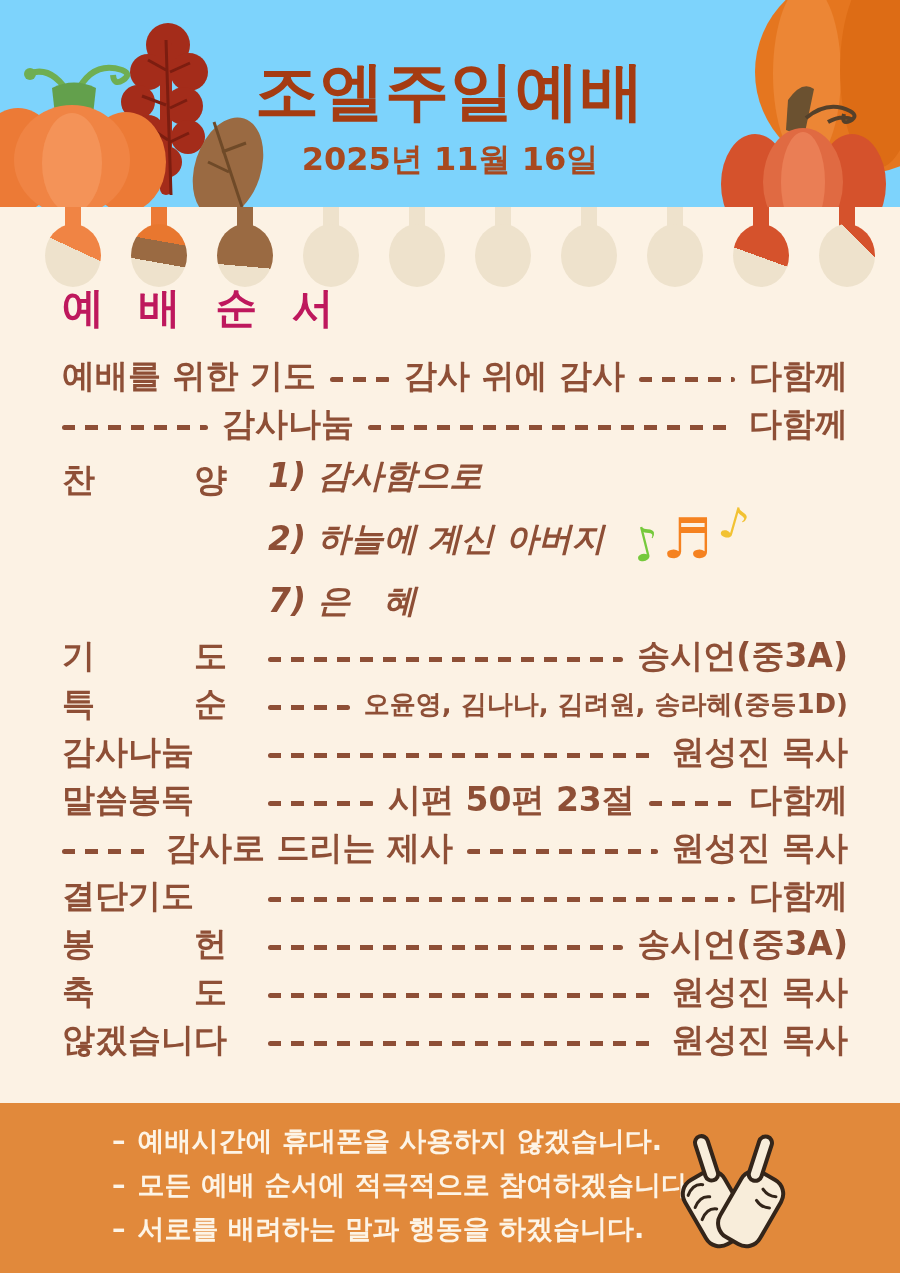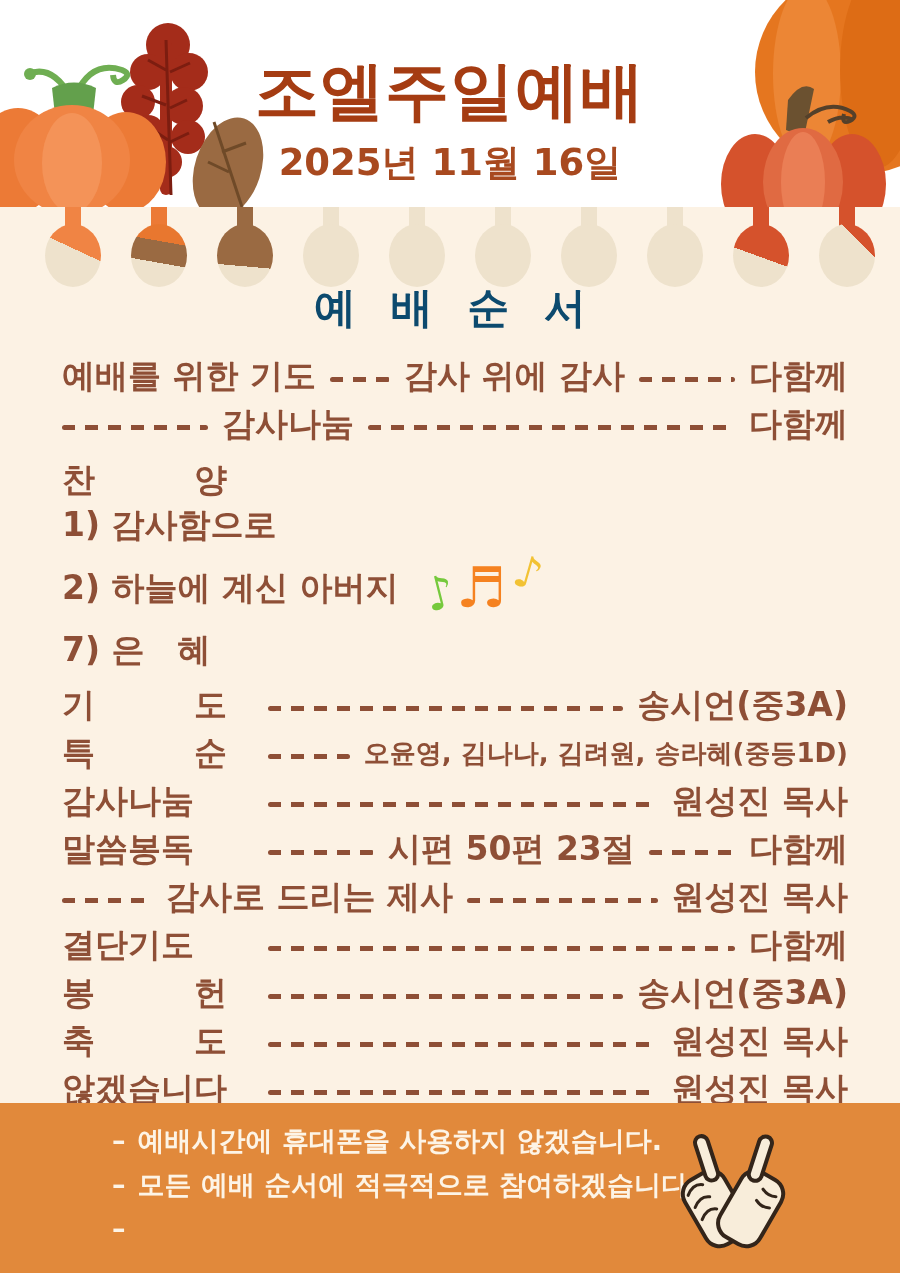--- a/index.html
+++ b/index.html
@@ -1,46 +1,46 @@
 <!DOCTYPE html>
 <html><head>
 <meta charset="utf-8">
 <style>
   html,body{margin:0;padding:0;background:#888;}
   .page{position:relative;width:900px;height:1273px;background:#fcf2e4;overflow:hidden;
         font-family:"DejaVu Sans",sans-serif;}
   
-  .header{position:absolute;top:0;left:0;width:900px;height:207px;background:#ffffff;overflow:hidden;}
+  .header{position:absolute;top:0;left:0;width:900px;height:207px;background:#7dd3fc;overflow:hidden;}
   .title{position:absolute;top:48px;left:150px;right:150px;text-align:center;
          font-size:64px;font-weight:800;color:#a53c12;letter-spacing:1px;}
   .date{position:absolute;top:138px;left:150px;right:150px;text-align:center;
-        font-size:37px;font-weight:700;color:#a8491f;}
+        font-size:32px;font-weight:700;color:#a8491f;}
   .decor-left{position:absolute;left:0;top:0;}
   .decor-right{position:absolute;right:0;top:0;}
   
   .tabs{position:absolute;top:207px;left:0;width:900px;height:82px;}
   .tab{position:absolute;top:0;width:0;height:82px;}
   .tab .stem{position:absolute;top:0;left:-8px;width:16px;height:28px;background:#eee2cc;}
   .tab .dot{position:absolute;top:17px;left:-28px;width:56px;height:63px;border-radius:50%;background:#eee2cc;}
   
   .order{position:absolute;top:280px;left:62px;right:52px;color:#8e4f36;font-weight:700;}
-  .order-heading{text-align:center;font-size:42px;font-weight:800;color:#0c4a6e;
+  .order-heading{text-align:left;font-size:42px;font-weight:800;color:#be185d;
                  letter-spacing:10px;margin:0 0 16px 0;}
   .row{display:flex;align-items:center;height:48px;font-size:33px;gap:14px;}
   .row .label{min-width:192px;white-space:pre;flex:0 0 auto;}
   .leader{flex:1 1 auto;height:5px;border-radius:3px;margin-top:6px;
           background:repeating-linear-gradient(90deg,#8e4f36 0 13px,transparent 13px 23px);}
   .leader.f64{flex:0 0 60px;} .leader.f148{flex:0 0 146px;}
   .leader.f108{flex:0 0 106px;} .leader.f92{flex:0 0 90px;}
   .value{white-space:nowrap;flex:0 0 auto;}
   .row.small-value .value{font-size:26px;}
   .middle{white-space:nowrap;flex:0 0 auto;}
-  .praise{display:flex;align-items:flex-start;font-size:33px;margin:6px 0 8px 0;flex-direction:column;}
+  .praise{display:flex;align-items:flex-start;font-size:33px;margin:6px 0 8px 0;}
   .praise .label{min-width:192px;white-space:pre;margin-right:14px;padding-top:4px;}
-  .praise-items{display:flex;flex-direction:column;gap:12px;}
+  .praise-items{display:flex;flex-direction:column;gap:12px;font-style:italic;}
   .praise-item{display:flex;align-items:center;min-height:42px;}
   .notes{display:inline-flex;align-items:flex-end;margin-left:26px;line-height:1;}
   .note{display:inline-block;font-weight:400;}
   .note-green{color:#76c93c;font-size:46px;transform:rotate(-14deg);}
   .note-orange{color:#f58220;font-size:56px;margin:0 2px;}
   .note-yellow{color:#f2c233;font-size:44px;transform:rotate(16deg) translateY(-22px);}
   
   .footer{position:absolute;top:1103px;left:0;width:900px;height:170px;background:#e1893b;}
   .pledges{position:absolute;left:112px;top:20px;display:flex;flex-direction:column;gap:9px;}
   .pledge{display:flex;gap:12px;font-size:27px;font-weight:700;color:#fdf4e6;height:35px;align-items:center;}
@@ -247,20 +247,21 @@
       <div class="pledge">
         <span class="bullet">–</span>
         <span>예배시간에 휴대폰을 사용하지 않겠습니다.</span>
       </div>
       <div class="pledge">
         <span class="bullet">–</span>
         <span>모든 예배 순서에 적극적으로 참여하겠습니다.</span>
       </div>
       <div class="pledge">
         <span class="bullet">–</span>
+        <span>서로를 배려하는 말과 행동을 하겠습니다.</span>
       </div>
     </div>
     <svg class="hands" width="165" height="125" viewBox="0 0 165 125">
       <g fill="#f8edda" stroke="#33251a" stroke-width="4" stroke-linejoin="round" stroke-linecap="round">
         <g transform="rotate(-30 62 72)">
           <rect x="40" y="42" width="46" height="74" rx="16"></rect>
           <rect x="74" y="8" width="13" height="46" rx="6.5" transform="rotate(12 80 31)"></rect>
           <path d="M46 54 q10 -8 18 -2 M46 68 q10 -8 18 -2 M46 82 q10 -8 18 -2" fill="none" stroke-width="3"></path>
         </g>
         <g transform="rotate(30 106 72)">

